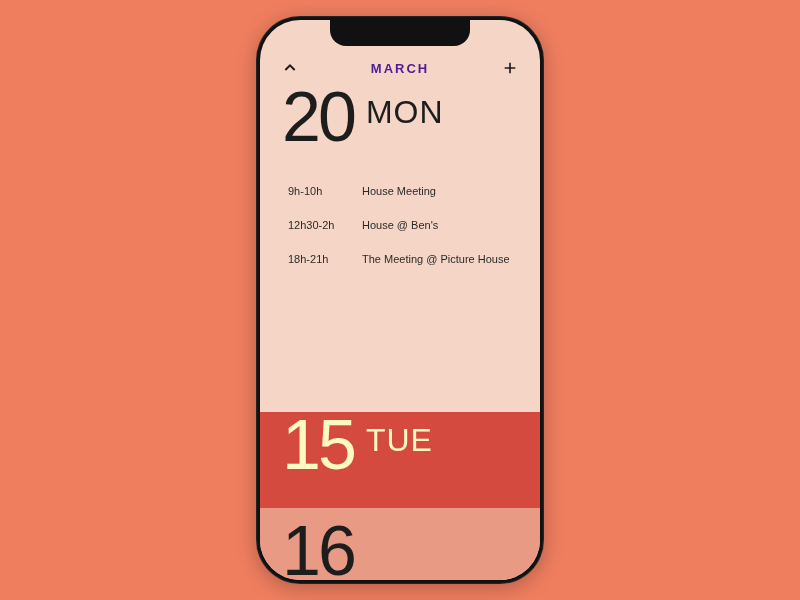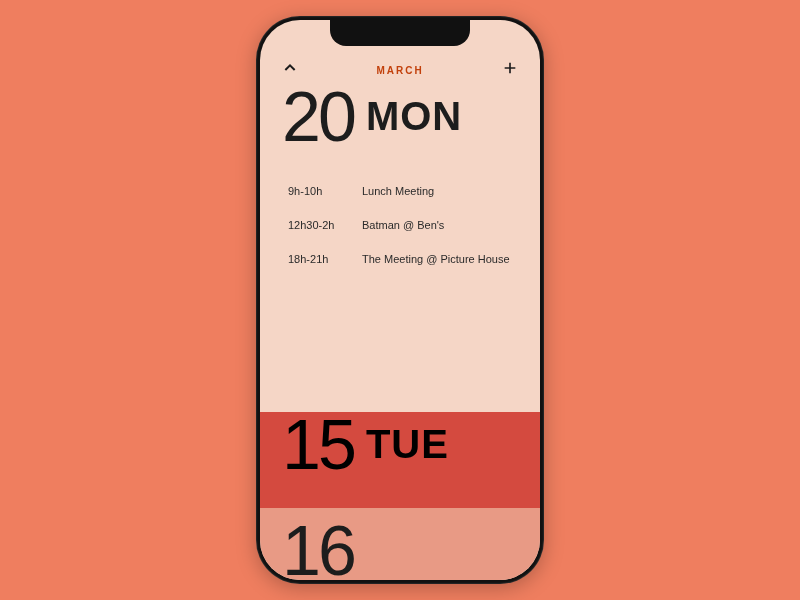--- a/index.html
+++ b/index.html
@@ -35,49 +35,49 @@
     display:flex;flex-direction:column;
   }
   .topbar{
     height:60px;flex:0 0 60px;
     display:flex;align-items:flex-end;justify-content:space-between;
     padding:0 22px 4px 22px;
     box-sizing:border-box;
   }
   .topbar .back svg{width:16px;height:16px;display:block;}
   .topbar .month{
-    color:#c2410c;font-weight:600;letter-spacing:2px;font-size:10px;margin-top:28px;
+    color:#4c1d95;font-weight:600;letter-spacing:2px;font-size:13px;margin-top:28px;
   }
   .topbar .add svg{width:16px;height:16px;display:block;}
 
   .day-section{box-sizing:border-box;padding-left:28px;}
   .day-head{display:flex;align-items:flex-start;gap:12px;}
   .day-num{
     font-size:70px;line-height:0.78;font-weight:500;color:#1d1d1d;
     letter-spacing:-3px;font-stretch:condensed;
     margin-left:-6px;
   }
   .day-name{
-    margin-top:4px;font-size:40px;font-weight:700;color:#1d1d1d;
+    margin-top:4px;font-size:32px;font-weight:400;color:#1d1d1d;
     letter-spacing:1px;font-stretch:condensed;
   }
 
   .day-today{background:#f5d6c6;flex:1 1 auto;padding-top:10px;}
   .events{
     margin-top:40px;margin-left:0px;
     font-size:11px;color:#2a2a2a;
   }
   .event-row{display:flex;gap:14px;margin-bottom:22px;align-items:flex-end;}
   .event-time{width:60px;flex:0 0 60px;}
   .event-title{}
 
   .day-tomorrow{
     background:#d44a3f;height:96px;flex:0 0 96px;padding-top:6px;
   }
-  .day-tomorrow .day-num,.day-tomorrow .day-name{color:#000000;}
+  .day-tomorrow .day-num,.day-tomorrow .day-name{color:#fef9c3;}
 
   .day-after{
     background:#e89a85;height:72px;flex:0 0 72px;padding-top:16px;
   }
 </style>
 </head>
 <body>
 
 <div class="phone">
   <div class="bezel">
@@ -105,25 +105,25 @@
       </div>
 
       <div class="day-section day-today">
         <div class="day-head">
           <div class="day-num">20</div>
           <div class="day-name">MON</div>
         </div>
         <div class="events">
           <div class="event-row">
             <span class="event-time">9h-10h</span>
-            <span class="event-title">Lunch Meeting</span>
+            <span class="event-title">House Meeting</span>
           </div>
           <div class="event-row">
             <span class="event-time">12h30-2h</span>
-            <span class="event-title">Batman @ Ben's</span>
+            <span class="event-title">House @ Ben's</span>
           </div>
           <div class="event-row">
             <span class="event-time">18h-21h</span>
             <span class="event-title">The Meeting @ Picture House</span>
           </div>
         </div>
       </div>
 
       <div class="day-section day-tomorrow">
         <div class="day-head">

